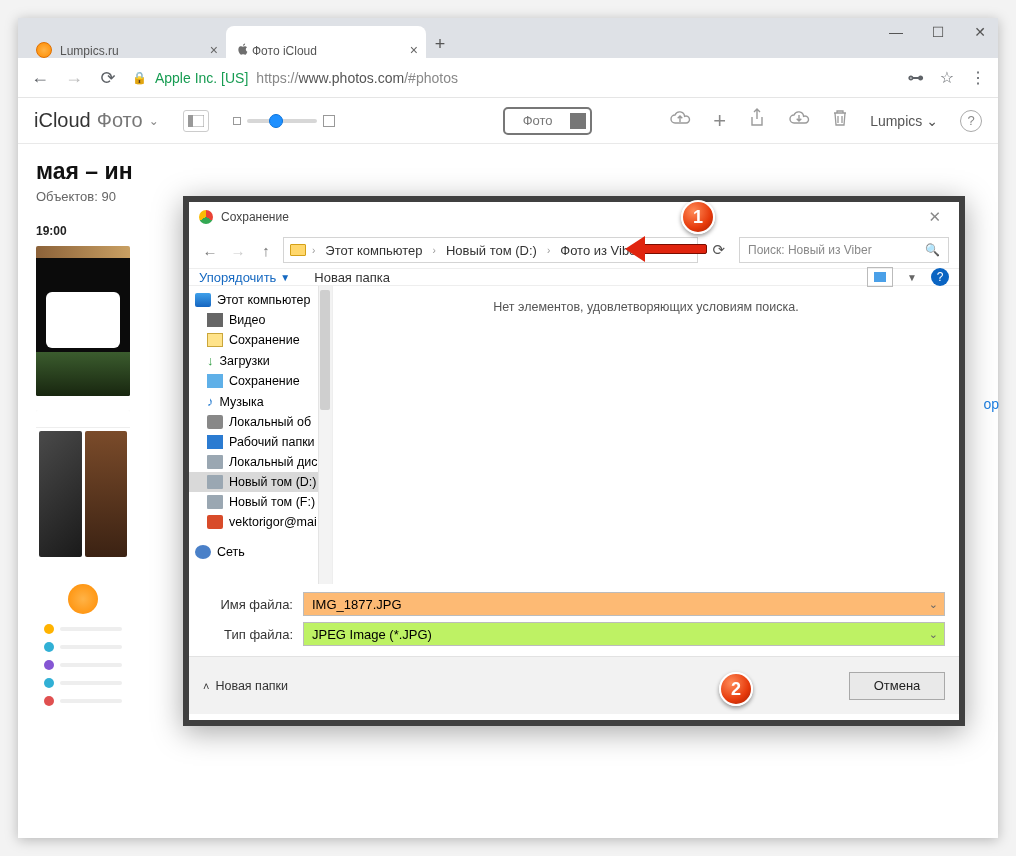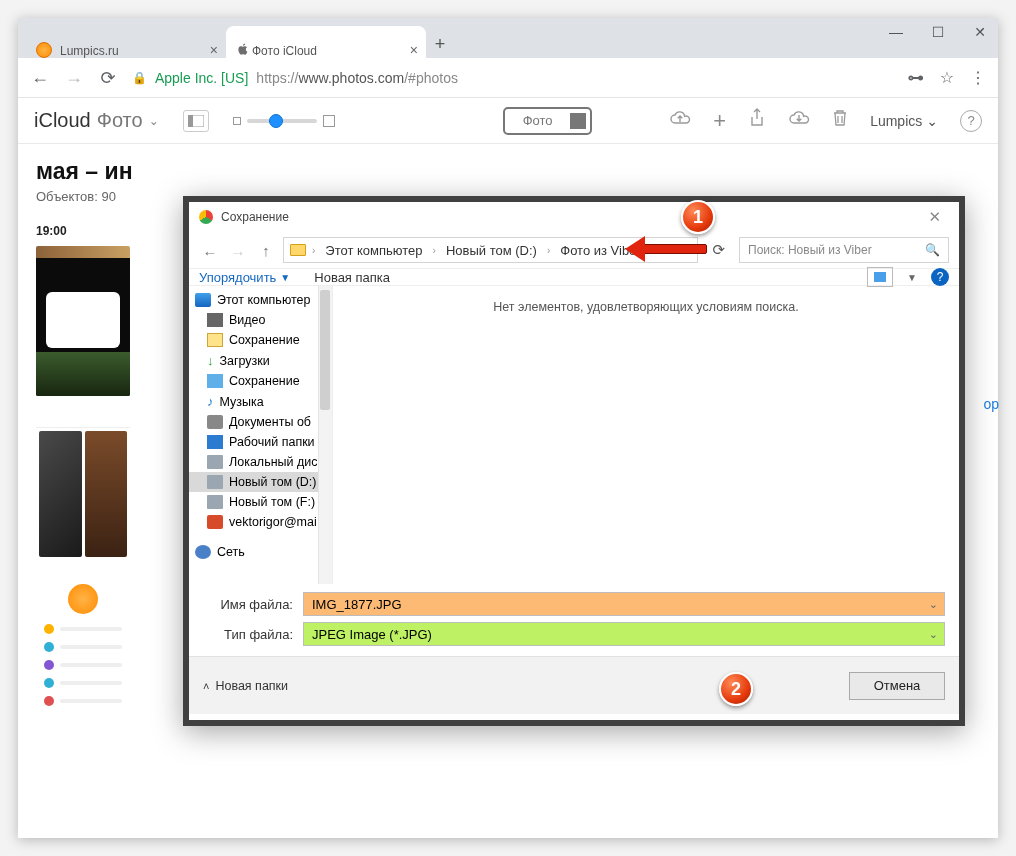--- a/index.html
+++ b/index.html
@@ -350,21 +350,21 @@
         <div class="tree-item">
             <span class="tri-ico ic-img"></span>
             <span>Сохранение</span>
           </div>
         <div class="tree-item">
             <span class="note-mus">♪</span>
             <span>Музыка</span>
           </div>
         <div class="tree-item">
             <span class="tri-ico ic-vol"></span>
-            <span>Документы об</span>
+            <span>Локальный об</span>
           </div>
         <div class="tree-item">
             <span class="tri-ico ic-desk"></span>
             <span>Рабочий папки</span>
           </div>
         <div class="tree-item">
             <span class="tri-ico ic-drv"></span>
             <span>Локальный дис</span>
           </div>
         <div class="tree-item sel">

